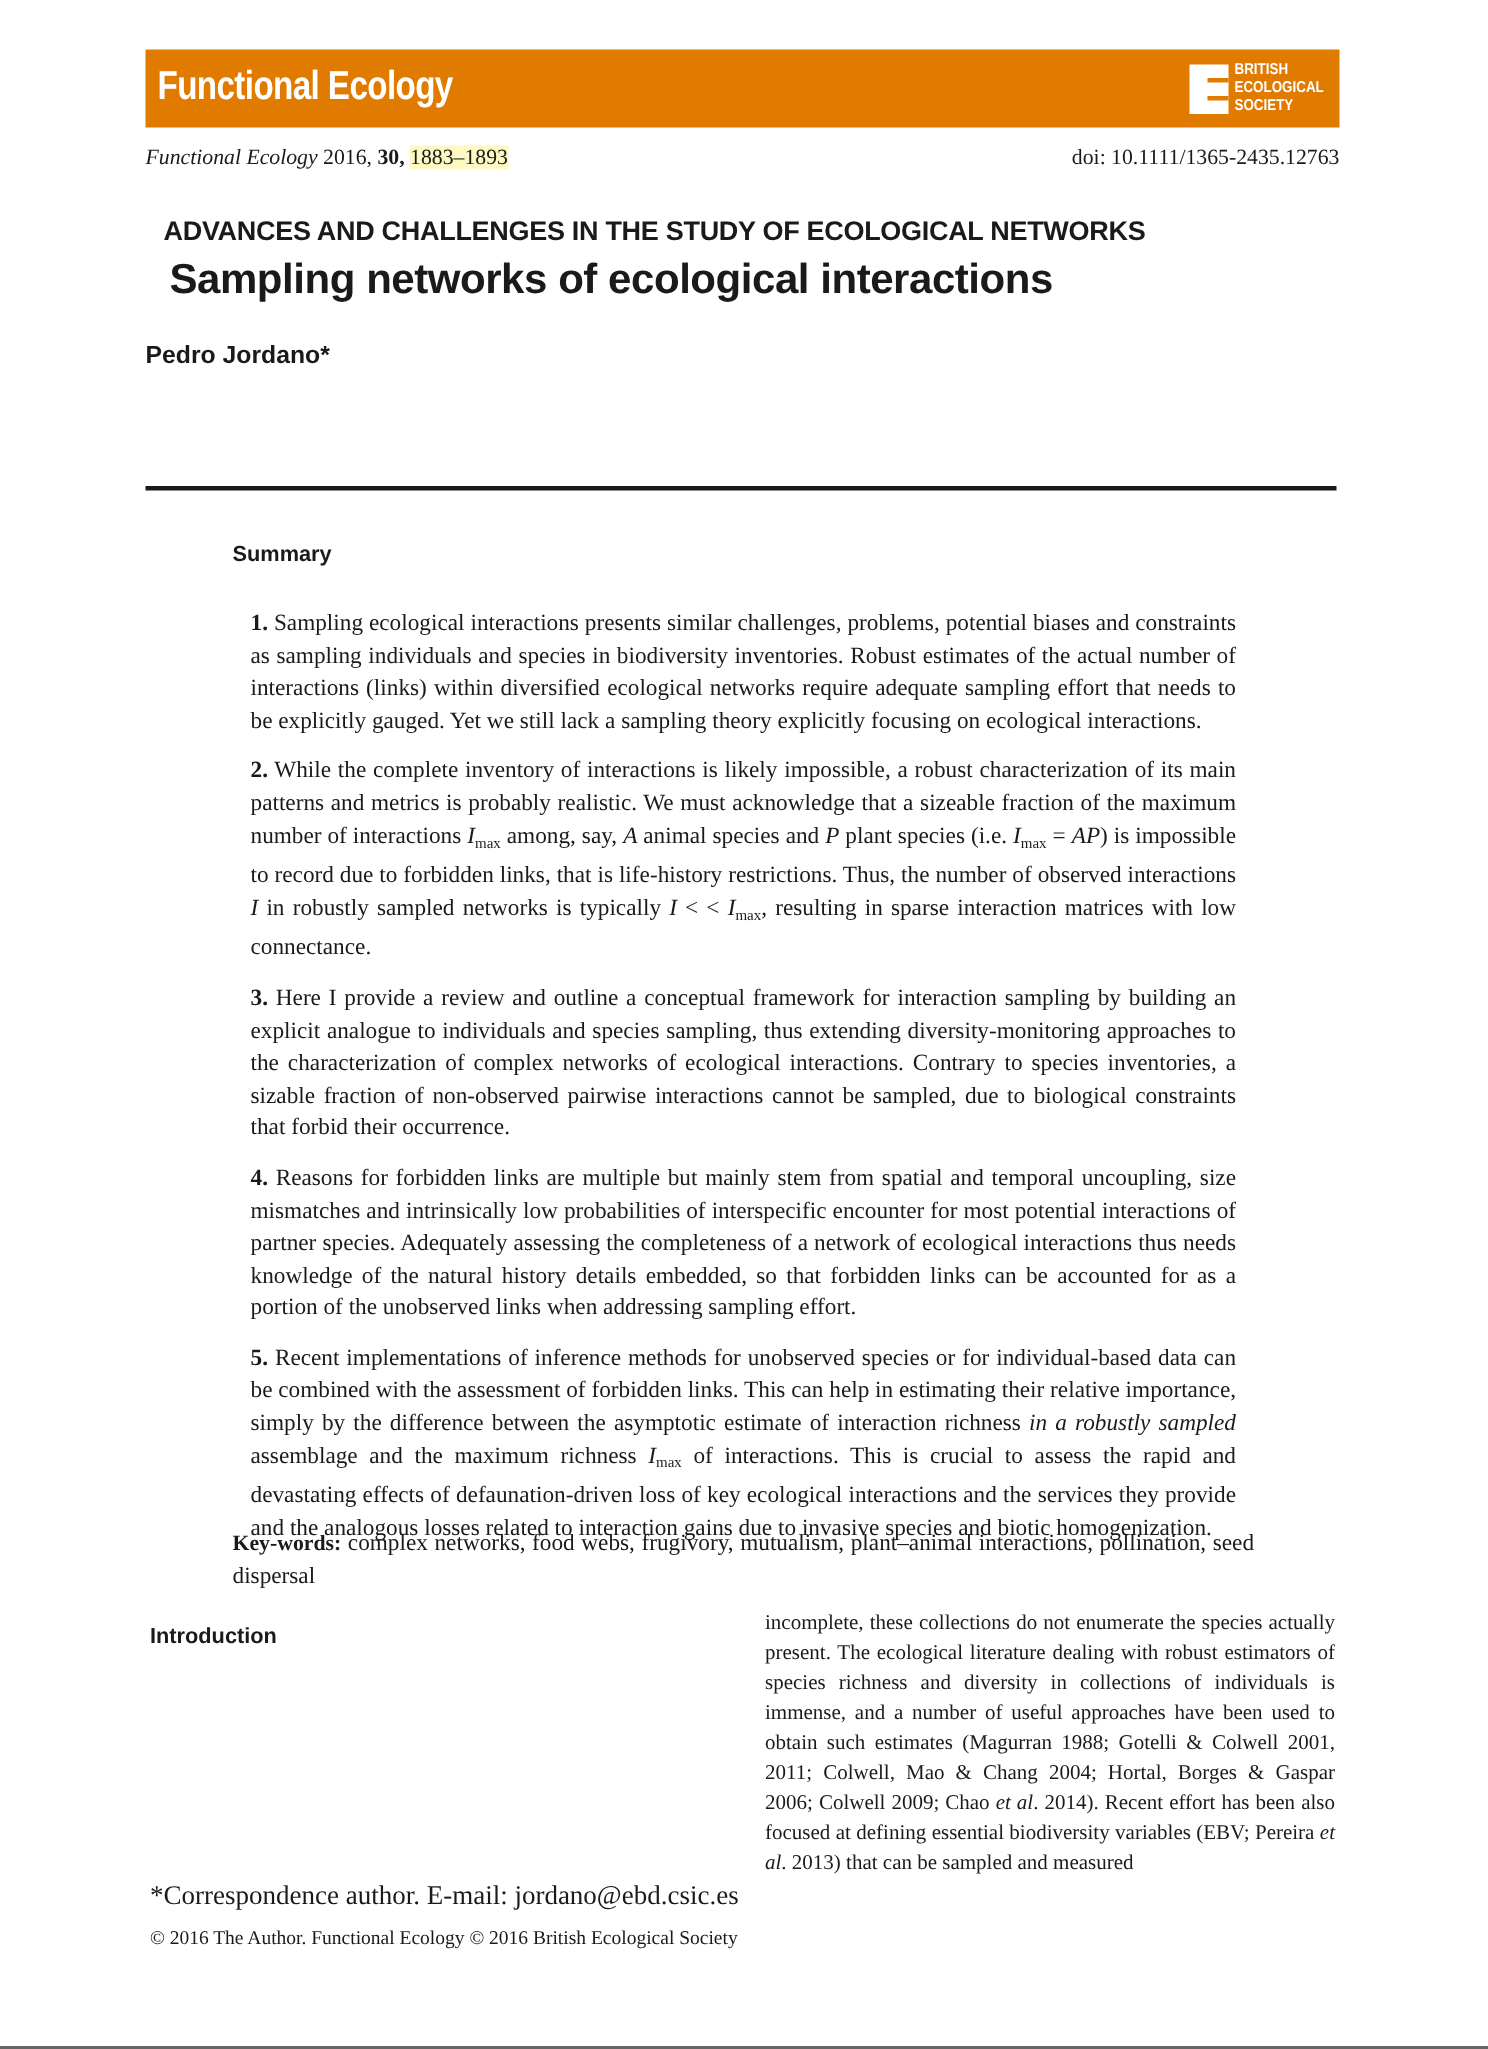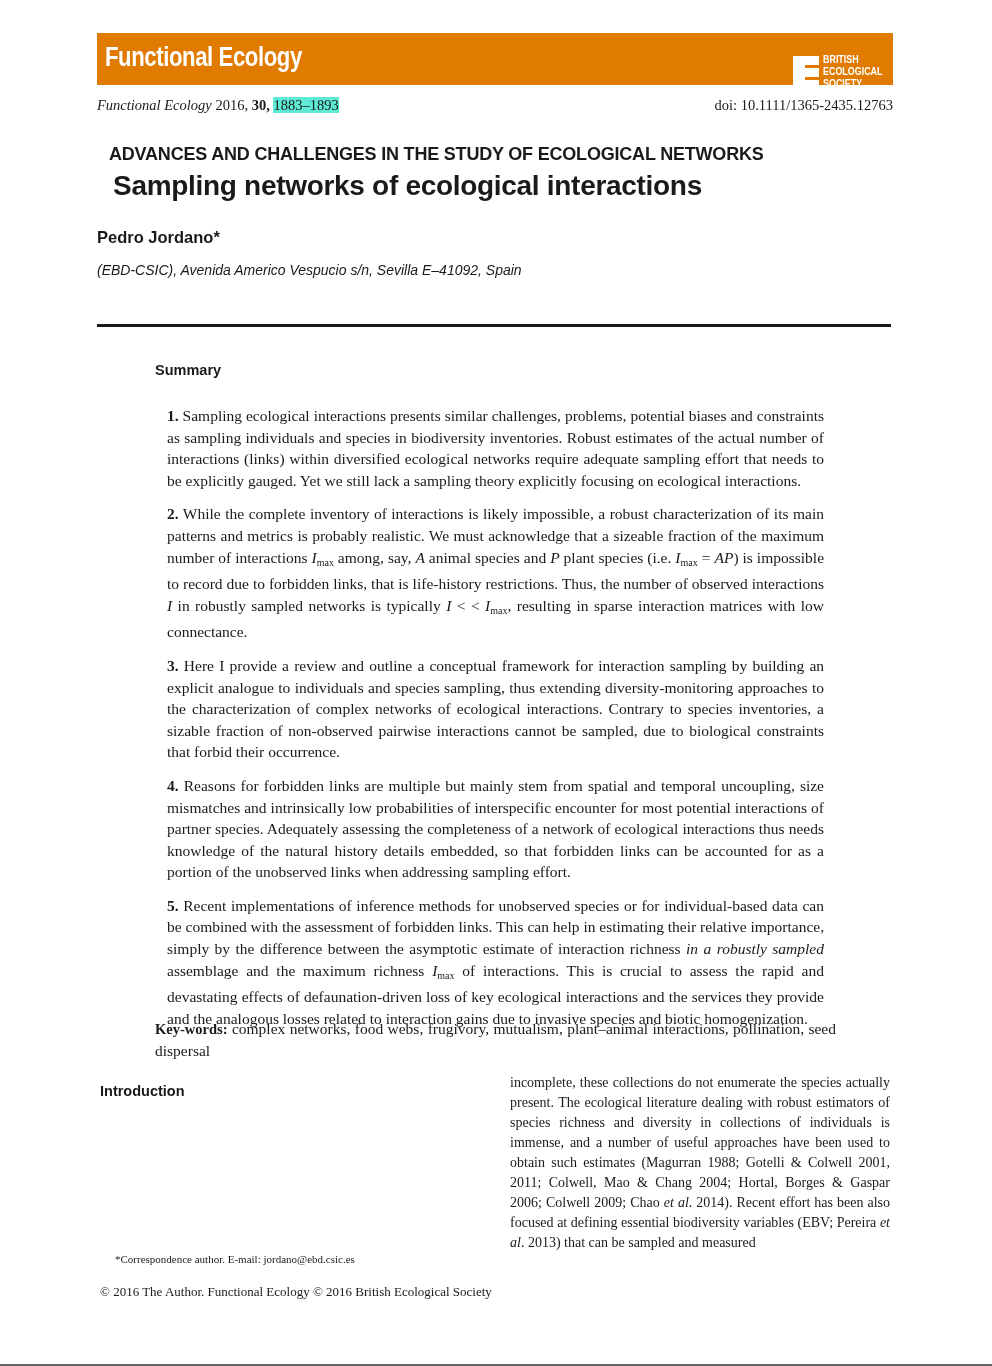--- a/index.html
+++ b/index.html
@@ -11,36 +11,36 @@
   .banner {
     position: absolute; left: 97px; top: 33px; width: 796px; height: 52px;
     background: #e07b00;
   }
   .banner-title {
     position: absolute; left: 8px; top: 9px;
     font-family: "Liberation Sans", sans-serif; font-weight: bold;
     font-size: 27px; color: #ffffff; letter-spacing: -0.5px;
     transform: scaleX(0.82); transform-origin: left center;
   }
-  .bes-logo { position: absolute; right: 8px; top: 20px; height: 40px; width: 92px; margin-left: 28px; }
+  .bes-logo { position: absolute; right: 8px; top: 7px; height: 40px; width: 92px; margin-left: 28px; }
   .bes-mark { position: absolute; left: 0; top: 3px; width: 26px; height: 33px; background: #fff; }
   .bes-mark .cut1 { position: absolute; left: 12px; top: 9px; width: 14px; height: 3px; background: #e07b00; }
   .bes-mark .cut2 { position: absolute; left: 12px; top: 21px; width: 14px; height: 3px; background: #e07b00; }
   .bes-text {
     position: absolute; left: 30px; top: 0px;
     font-family: "Liberation Sans", sans-serif; font-weight: bold;
     color: #fff; font-size: 10.5px; line-height: 12px;
     transform: scaleX(0.85); transform-origin: left top;
   }
   .citation-line {
     position: absolute; left: 97px; top: 97px; width: 796px;
     font-size: 14.5px; display: flex; justify-content: space-between;
   }
   .citation-line i { font-style: italic; }
-  .pages-hl { background: #5eead4; text-align: center; }
+  .pages-hl { background: #fef9c3; text-align: center; }
   .series-title {
     position: absolute; left: 97px; top: 144px;
     font-family: "Liberation Sans", sans-serif; font-weight: bold; font-size: 18px;
     letter-spacing: -0.2px;
     margin-left: 12px;
   }
   .article-title {
     position: absolute; left: 97px; top: 170px;
     font-family: "Liberation Sans", sans-serif; font-weight: bold; font-size: 28px;
     letter-spacing: -0.3px;
@@ -75,21 +75,21 @@
     position: absolute; left: 100px; top: 1083px;
     font-family: "Liberation Sans", sans-serif; font-weight: bold; font-size: 14.5px; text-align: right;
   }
   .col-left {
     position: absolute; left: 100px; top: 1110px; width: 380px;
     font-size: 14px; line-height: 20px; text-align: justify;
   }
   .col-left p { margin: 0; }
   .epigraph i { font-style: italic; }
   .para-indent { text-indent: 16px; margin-top: 10px !important; }
-  .footnote { position: absolute; left: 100px; top: 1253px; font-size: 11px; margin-left: 15px; }
+  .footnote { position: absolute; left: 100px; top: 1253px; font-size: 18px; }
   .col-right {
     position: absolute; left: 510px; top: 1073px; width: 380px;
     font-size: 14px; line-height: 20px; text-align: justify;
   }
   .copyright { position: absolute; left: 100px; top: 1284px; font-size: 13px; }
   .bottom-bar { position: absolute; left: 0; bottom: 0; width: 992px; height: 2px; background: #666666; }
 </style>
 </head>
 <body>
 
@@ -115,21 +115,20 @@
     <b>30,</b>
     <span class="pages-hl">1883–1893</span>
   </span>
   <span>doi: 10.1111/1365-2435.12763</span>
 </div>
 
 <div class="series-title">ADVANCES AND CHALLENGES IN THE STUDY OF ECOLOGICAL NETWORKS</div>
 <div class="article-title">Sampling networks of ecological interactions</div>
 <div class="author">Pedro Jordano*</div>
 <div class="affiliation">
-  <div>(EBD-CSIC), Avenida Americo Vespucio s/n, Sevilla E–41092, Spain</div>
 </div>
 <div class="rule"></div>
 
 <div class="summary-head">Summary</div>
 <div class="summary">
   <p><b>1.</b> <span>Sampling ecological interactions presents similar challenges, problems, potential biases and constraints as sampling individuals and species in biodiversity inventories. Robust estimates of the actual number of interactions (links) within diversified ecological networks require adequate sampling effort that needs to be explicitly gauged. Yet we still lack a sampling theory explicitly focusing on ecological interactions.</span></p>
   <p><b>2.</b> <span>While the complete inventory of interactions is likely impossible, a robust characterization of its main patterns and metrics is probably realistic. We must acknowledge that a sizeable fraction of the maximum number of interactions </span><i>I</i><sub class="s">max</sub><span> among, say, </span><i>A</i><span> animal species and </span><i>P</i><span> plant species (i.e. </span><i>I</i><sub class="s">max</sub><span> = </span><i>AP</i><span>) is impossible to record due to forbidden links, that is life-history restrictions. Thus, the number of observed interactions </span><i>I</i><span> in robustly sampled networks is typically </span><i>I</i><span> &lt; &lt; </span><i>I</i><sub class="s">max</sub><span>, resulting in sparse interaction matrices with low connectance.</span></p>
   <p><b>3.</b> <span>Here I provide a review and outline a conceptual framework for interaction sampling by building an explicit analogue to individuals and species sampling, thus extending diversity-monitoring approaches to the characterization of complex networks of ecological interactions. Contrary to species inventories, a sizable fraction of non-observed pairwise interactions cannot be sampled, due to biological constraints that forbid their occurrence.</span></p>
   <p><b>4.</b> <span>Reasons for forbidden links are multiple but mainly stem from spatial and temporal uncoupling, size mismatches and intrinsically low probabilities of interspecific encounter for most potential interactions of partner species. Adequately assessing the completeness of a network of ecological interactions thus needs knowledge of the natural history details embedded, so that forbidden links can be accounted for as a portion of the unobserved links when addressing sampling effort.</span></p>
   <p><b>5.</b> <span>Recent implementations of inference methods for unobserved species or for individual-based data can be combined with the assessment of forbidden links. This can help in estimating their relative importance, simply by the difference between the asymptotic estimate of interaction richness </span><i>in a robustly sampled</i><span> assemblage and the maximum richness </span><i>I</i><sub class="s">max</sub><span> of interactions. This is crucial to assess the rapid and devastating effects of defaunation-driven loss of key ecological interactions and the services they provide and the analogous losses related to interaction gains due to invasive species and biotic homogenization.</span></p>

